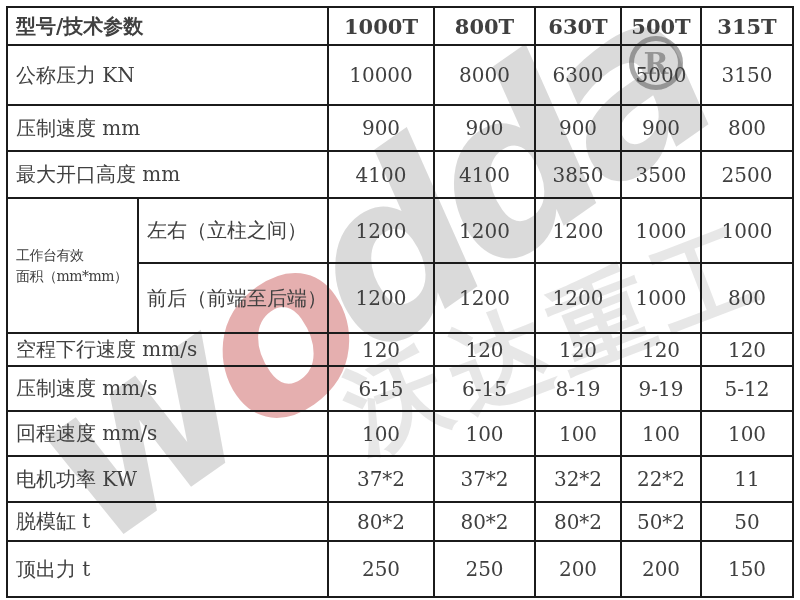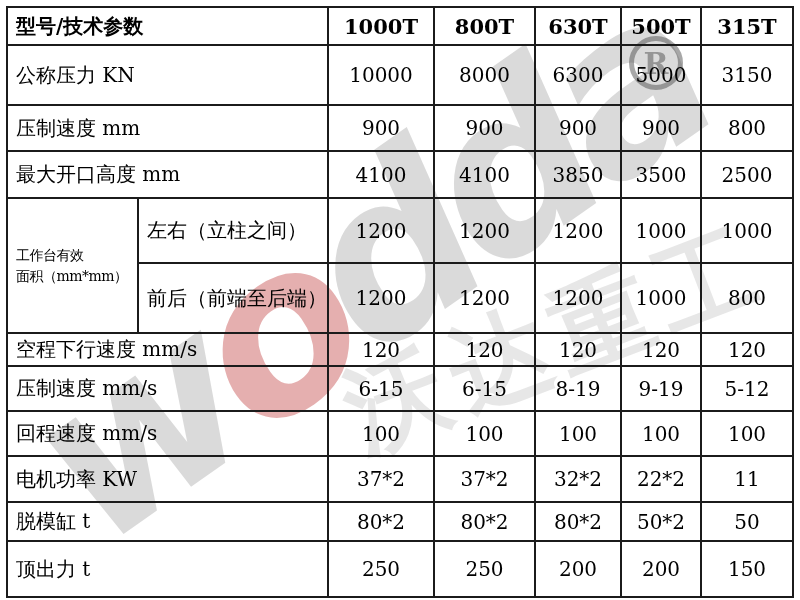--- a/index.html
+++ b/index.html
@@ -30,21 +30,21 @@
     border:5px solid rgba(80,80,80,0.50); border-radius:50%;
     display:flex; align-items:center; justify-content:center;
     font-family:"DejaVu Serif", serif; font-weight:bold; font-size:30px;
     color:rgba(80,80,80,0.50);
   }
 
   
   table.spec {
     position:absolute; z-index:2; left:6px; top:6px; width:786px;
     border-collapse:collapse; table-layout:fixed;
-    color:#000000; background:transparent;
+    color:#404040; background:transparent;
     font-family:"DejaVu Serif", "Liberation Serif", serif;
   }
   .spec th, .spec td { border:2px solid #1b1b1b; background:transparent; overflow:hidden; }
   .spec th.param  { text-align:left; padding-left:8px; font-size:20px; font-weight:bold; }
   .spec th.model  { text-align:center; font-size:21px; font-weight:bold;margin-left:17px; }
   .spec td.lbl    { text-align:left; padding-left:8px; font-size:20px; font-weight:normal; }
   .spec td.grp    { white-space:pre-line; font-size:14px; letter-spacing:-0.5px; line-height:1.5; }
   .spec td.val    { text-align:center; font-size:20px; }
 </style>
 </head>

